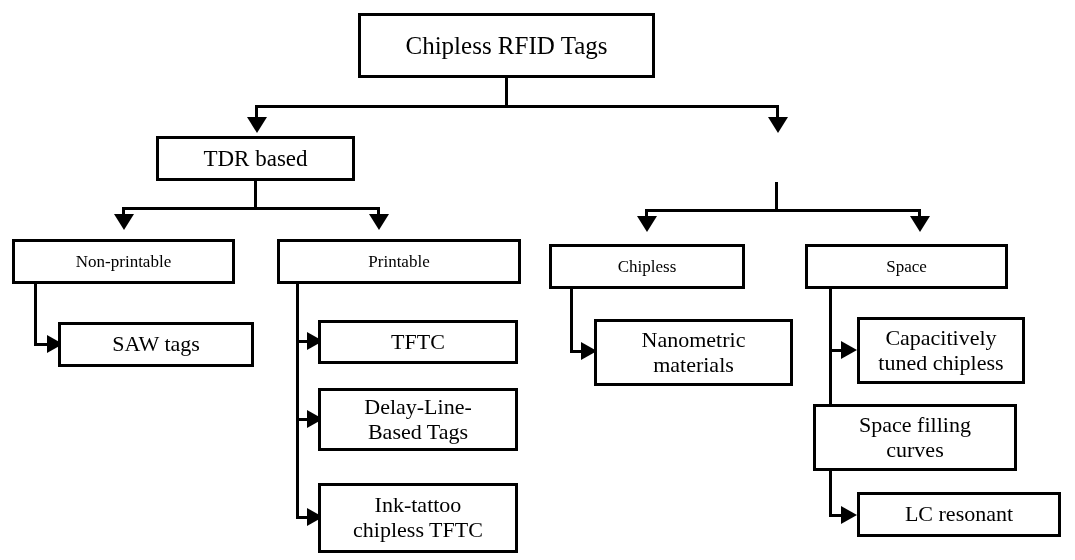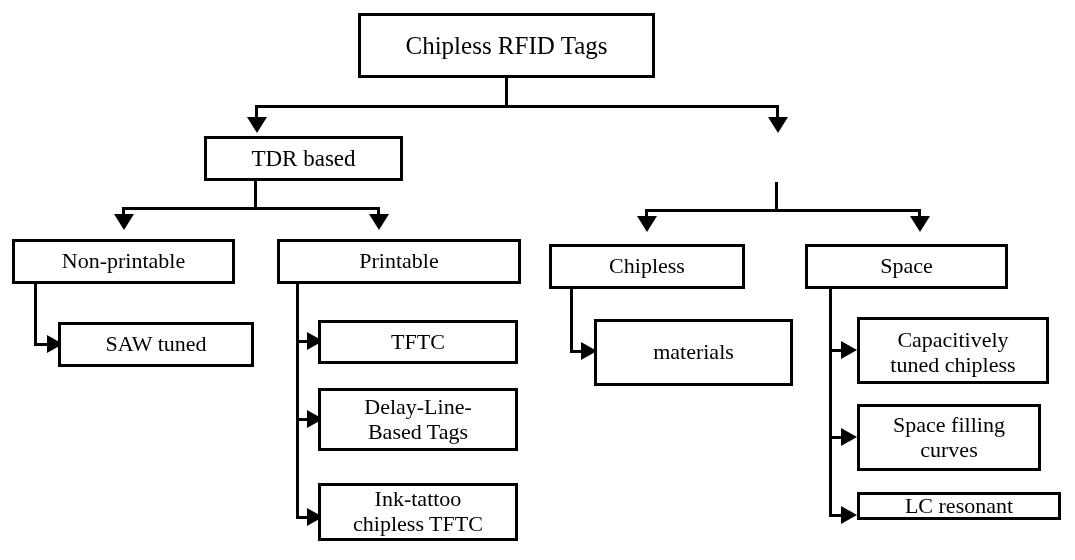--- a/index.html
+++ b/index.html
@@ -20,27 +20,27 @@
     position: absolute;
     box-sizing: border-box;
     border: 3px solid #000000;
     background: #ffffff;
     display: flex;
     align-items: center;
     justify-content: center;
     text-align: center;
     color: #000000;
     line-height: 1.12;
-    padding: 8px 4px;
+    padding: 0 4px;
     z-index: 3;
   }
   .node span { display: block; }
   .fs-root  { font-size: 25px; }
   .fs-l1    { font-size: 23px; }
-  .fs-l2    { font-size: 22px; }
+  .fs-l2    { font-size: 17px; }
   .fs-leaf  { font-size: 22px; }
   .conn {
     position: absolute;
     background: #000000;
     z-index: 1;
   }
   .vline { width: 3px; }
   .hline { height: 3px; }
   .arrow-down {
     position: absolute;
@@ -70,21 +70,21 @@
     <span>Chipless RFID Tags</span>
   </div>
 
   <div class="conn vline" style="left:505px; top:78px; width:3px; height:28px;"></div>
   <div class="conn hline" style="left:255px; top:105px; width:524px; height:3px;"></div>
   <div class="conn vline" style="left:255px; top:105px; width:3px; height:14px;"></div>
   <div class="conn vline" style="left:776px; top:105px; width:3px; height:14px;"></div>
   <div class="arrow-down" style="left:247px; top:117px;"></div>
   <div class="arrow-down" style="left:768px; top:117px;"></div>
 
-  <div class="node fs-l1" style="left:156px; top:136px; width:199px; height:45px;margin-left:48px;">
+  <div class="node fs-l1" style="left:156px; top:136px; width:199px; height:45px;">
     <span>TDR based</span>
   </div>
 
 
   <div class="conn vline" style="left:254px; top:181px; width:3px; height:27px;"></div>
   <div class="conn hline" style="left:122px; top:207px; width:258px; height:3px;"></div>
   <div class="conn vline" style="left:122px; top:207px; width:3px; height:9px;"></div>
   <div class="conn vline" style="left:377px; top:207px; width:3px; height:9px;"></div>
   <div class="arrow-down" style="left:114px; top:214px;"></div>
   <div class="arrow-down" style="left:369px; top:214px;"></div>
@@ -109,67 +109,68 @@
   </div>
 
   <div class="node fs-l2" style="left:805px; top:244px; width:203px; height:45px;">
     <span>Space</span>
   </div>
 
   <div class="conn vline" style="left:34px; top:284px; width:3px; height:62px;"></div>
   <div class="conn hline" style="left:34px; top:343px; width:22px; height:3px;"></div>
   <div class="arrow-right" style="left:47px; top:335px;"></div>
   <div class="node fs-leaf" style="left:58px; top:322px; width:196px; height:45px;">
-    <span>SAW tuned</span>
+    <span>SAW tags</span>
   </div>
 
   <div class="conn vline" style="left:296px; top:284px; width:3px; height:235px;"></div>
 
   <div class="conn hline" style="left:296px; top:340px; width:20px; height:3px;"></div>
   <div class="arrow-right" style="left:307px; top:332px;"></div>
   <div class="node fs-leaf" style="left:318px; top:320px; width:200px; height:44px;">
     <span>TFTC</span>
   </div>
 
   <div class="conn hline" style="left:296px; top:418px; width:20px; height:3px;"></div>
   <div class="arrow-right" style="left:307px; top:410px;"></div>
   <div class="node fs-leaf" style="left:318px; top:388px; width:200px; height:63px; flex-direction:column;">
     <span>Delay-Line-</span>
     <span>Based Tags</span>
   </div>
 
   <div class="conn hline" style="left:296px; top:516px; width:20px; height:3px;"></div>
   <div class="arrow-right" style="left:307px; top:508px;"></div>
-  <div class="node fs-leaf" style="left:318px; top:483px; width:200px; height:58px; flex-direction:column;">
+  <div class="node fs-leaf" style="left:318px; top:483px; width:200px; height:70px; flex-direction:column;">
     <span>Ink-tattoo</span>
     <span>chipless TFTC</span>
   </div>
 
   <div class="conn vline" style="left:570px; top:289px; width:3px; height:64px;"></div>
   <div class="conn hline" style="left:570px; top:350px; width:20px; height:3px;"></div>
   <div class="arrow-right" style="left:581px; top:342px;"></div>
   <div class="node fs-leaf" style="left:594px; top:319px; width:199px; height:67px; flex-direction:column;">
+    <span>Nanometric</span>
     <span>materials</span>
   </div>
 
   <div class="conn vline" style="left:829px; top:289px; width:3px; height:228px;"></div>
 
   <div class="conn hline" style="left:829px; top:349px; width:22px; height:3px;"></div>
   <div class="arrow-right" style="left:841px; top:341px;"></div>
-  <div class="node fs-leaf" style="left:857px; top:317px; width:192px; height:67px; flex-direction:column;justify-content:space-between;">
+  <div class="node fs-leaf" style="left:857px; top:317px; width:168px; height:67px; flex-direction:column;">
     <span>Capacitively</span>
     <span>tuned chipless</span>
   </div>
 
   <div class="conn hline" style="left:829px; top:436px; width:22px; height:3px;"></div>
   <div class="arrow-right" style="left:841px; top:428px;"></div>
-  <div class="node fs-leaf" style="left:857px; top:404px; width:184px; height:67px; flex-direction:column;">
+  <div class="node fs-leaf" style="left:813px; top:404px; width:204px; height:67px; flex-direction:column;">
     <span>Space filling</span>
     <span>curves</span>
   </div>
 
   <div class="conn hline" style="left:829px; top:514px; width:22px; height:3px;"></div>
   <div class="arrow-right" style="left:841px; top:506px;"></div>
-  <div class="node fs-leaf" style="left:857px; top:492px; width:204px; height:28px;">
+  <div class="node fs-leaf" style="left:857px; top:492px; width:204px; height:45px;">
     <span>LC resonant</span>
   </div>
 
 </div>
 
 </body></html>

